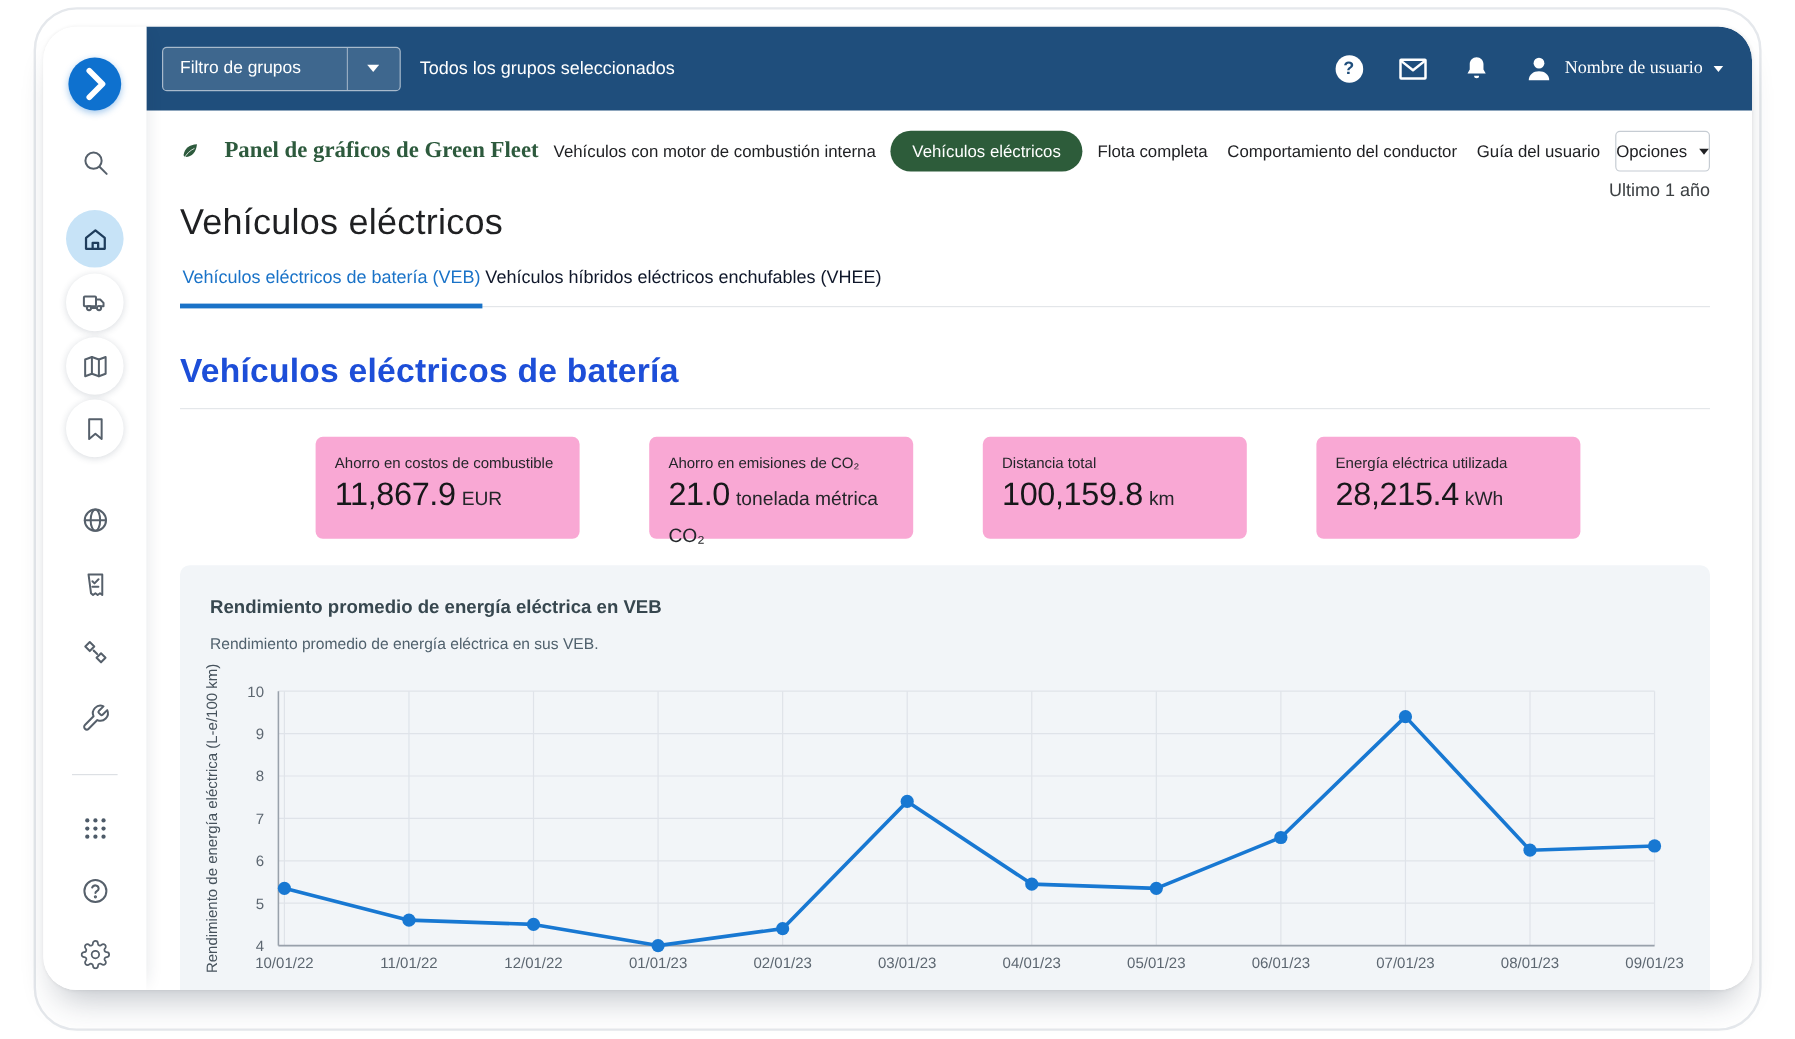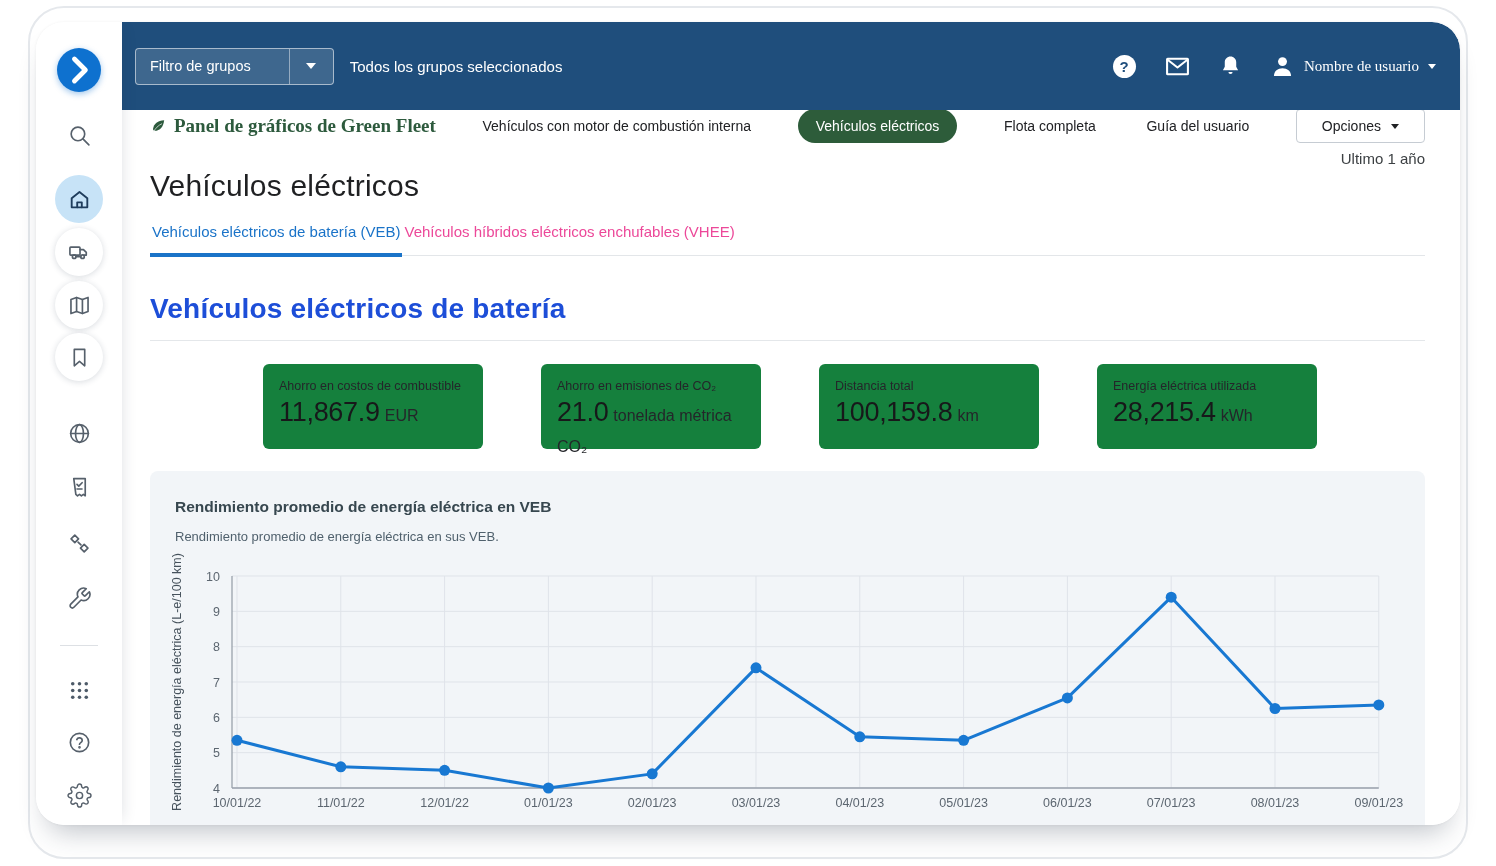--- a/index.html
+++ b/index.html
@@ -21,21 +21,21 @@
   .icon-btn svg { width:25px; height:25px; stroke:#56606b; fill:none; stroke-width:1.6;
                   stroke-linecap:round; stroke-linejoin:round; }
   .expand-btn { width:44px; height:44px; border-radius:50%; background:#0e71cf; display:flex; align-items:center; justify-content:center;
                 box-shadow:0 2px 6px rgba(14,113,207,.4); }
   .white-circle { background:#fff; box-shadow:0 1px 6px rgba(40,55,80,.18); }
   .active-circle { background:#c7e3f7; }
   .active-circle svg { stroke:#1f3d5c; stroke-width:1.8; }
   .side-divider { position:absolute; left:50%; transform:translateX(-50%); width:38px; height:1px; background:#dde0e4; }
 
   
-  .topbar { position:absolute; left:86px; right:0; top:0; height:88px; background:#1f4e7c;
+  .topbar { position:absolute; left:86px; right:0; top:0; height:70px; background:#1f4e7c;
             border-top-right-radius:28px; display:flex; align-items:center; padding:0 24px 0 13px; z-index:5; }
   .filter-btn { display:flex; align-items:stretch; height:37px; border:1px solid rgba(255,255,255,.55);
                 border-radius:4px; background:rgba(255,255,255,.14); color:#fff; cursor:pointer; }
   .filter-label { display:flex; align-items:center; padding:0 38px 0 14px; font-size:14.5px; }
   .filter-caret { display:flex; align-items:center; justify-content:center; width:44px;
                   border-left:1px solid rgba(255,255,255,.45); }
   .caret-down { width:0; height:0; border-left:5px solid transparent; border-right:5px solid transparent;
                 border-top:6px solid #fff; }
   .topbar-text { color:#fff; font-size:15px; margin-left:16px; }
   .topbar-right { margin-left:auto; display:flex; align-items:center; gap:27px; }
@@ -44,42 +44,42 @@
   .qcircle { width:23px; height:23px; border-radius:50%; background:#fff; color:#1f4e7c; font-weight:bold;
              font-size:15px; display:flex; align-items:center; justify-content:center; }
   .user-area { display:flex; align-items:center; gap:9px; cursor:pointer;font-family:Liberation Serif, serif; }
   .username { color:#fff; font-size:15px; }
 
   
   .main { position:absolute; left:86px; right:0; top:70px; bottom:0; background:#fff; overflow:hidden;
           padding:17px 35px 0 28px; }
 
   .navrow { display:flex; align-items:center; justify-content:space-between; }
-  .brand { display:flex; align-items:center; gap:7px; color:#2d5a3d; font-family:"Liberation Serif", serif;
+  .brand { display:flex; align-items:center; gap:20px; color:#2d5a3d; font-family:"Liberation Serif", serif;
            font-weight:bold; font-size:19px; white-space:nowrap; }
   .brand svg { width:17px; height:17px; }
   .nav-item { font-size:14px; color:#202124; white-space:nowrap; cursor:pointer; padding:8px 4px; }
   .nav-pill { background:#2d5c3a; color:#fff; border-radius:18px; padding:9px 18px; }
   .options-btn { display:flex; align-items:center; gap:10px; border:1px solid #c6ccd3; border-radius:4px;
-                 background:#fff; padding:8px 25px; font-size:14px; color:#202124; cursor:pointer; }
+                 background:#fff; padding:8px 0; font-size:14px; color:#202124; cursor:pointer; }
   .options-btn .caret-down { border-top-color:#202124; border-left-width:4.5px; border-right-width:4.5px; border-top-width:5.5px; }
 
   .period-row { text-align:right; font-size:15px; color:#3c4043; margin-top:7px; }
 
   h1.page-title { font-size:30px; font-weight:400; color:#1f2022; margin-top:2px; letter-spacing:.2px; }
 
   .tabs { display:flex; margin-top:16px; border-bottom:1px solid #e3e6e9; }
-  .tab { font-size:15px; padding:4px 2px 13px 2px; cursor:pointer; color:#ec4899; }
+  .tab { font-size:15px; padding:4px 2px 13px 2px; cursor:pointer; color:#0f172a; }
   .tab.active { color:#1a73c8; border-bottom:4px solid #1a73c8; margin-bottom:-2px; }
 
   h2.section-title { font-size:28px; font-weight:700; color:#1d4ed8; margin-top:37px; letter-spacing:.2px; }
   .section-divider { height:1px; background:#e4e7ea; margin-top:15px; }
 
   .stats { display:flex; gap:58px; margin-top:23px; padding-left:113px; }
-  .stat-card { width:220px; height:85px; background:#15803d; border-radius:6px; padding:15px 16px 0 16px; }
+  .stat-card { width:220px; height:85px; background:#f9a8d4; border-radius:6px; padding:15px 16px 0 16px; }
   .stat-label { font-size:12.5px; color:#24262a; }
   .stat-value { font-size:27px; color:#17181a; margin-top:4px; letter-spacing:-.3px; }
   .stat-unit { font-size:16px; color:#24262a; margin-left:5px; letter-spacing:0; }
 
   .chart-card { position:relative; margin-top:22px; width:1275px; height:400px; background:#f2f5f8; border-radius:8px; }
   .chart-title { position:absolute; left:25px; top:27px; font-size:15.5px; font-weight:bold; color:#37474f; }
   .chart-subtitle { position:absolute; left:25px; top:58px; font-size:13px; color:#50616d; }
   .chart-svg { position:absolute; left:0; top:0; width:1275px; height:400px; }
   .chart-svg text.tick { font-family:"Liberation Sans", sans-serif; font-size:12.5px; fill:#5c6670; }
   .chart-svg text.ylab { font-family:"Liberation Sans", sans-serif; font-size:12.5px; fill:#46525c; }
@@ -266,20 +266,21 @@
       <div class="brand">
         <svg viewBox="0 0 24 24">
             <path d="M20 3c-9 .6-14.6 4.6-15.7 12.3-.2 1.5.5 2.7 2.3 2.7C14.2 18 19 12 20 3z" fill="#2d5a3d"></path>
             <path d="M4.5 20.5c3-6 7-10 12.5-12.5" stroke="#f0f4f1" stroke-width="1" fill="none"></path>
           </svg>
         <span>Panel de gráficos de Green Fleet</span>
       </div>
       <span class="nav-item">Vehículos con motor de combustión interna</span>
       <span class="nav-item nav-pill">Vehículos eléctricos</span>
       <span class="nav-item">Flota completa</span>
+      <span class="nav-item">Comportamiento del conductor</span>
       <span class="nav-item">Guía del usuario</span>
       <button class="options-btn">
         <span>Opciones</span>
         <span class="caret-down"></span>
       </button>
     </div>
 
     <div class="period-row">Ultimo 1 año</div>
 
     <h1 class="page-title">Vehículos eléctricos</h1>

